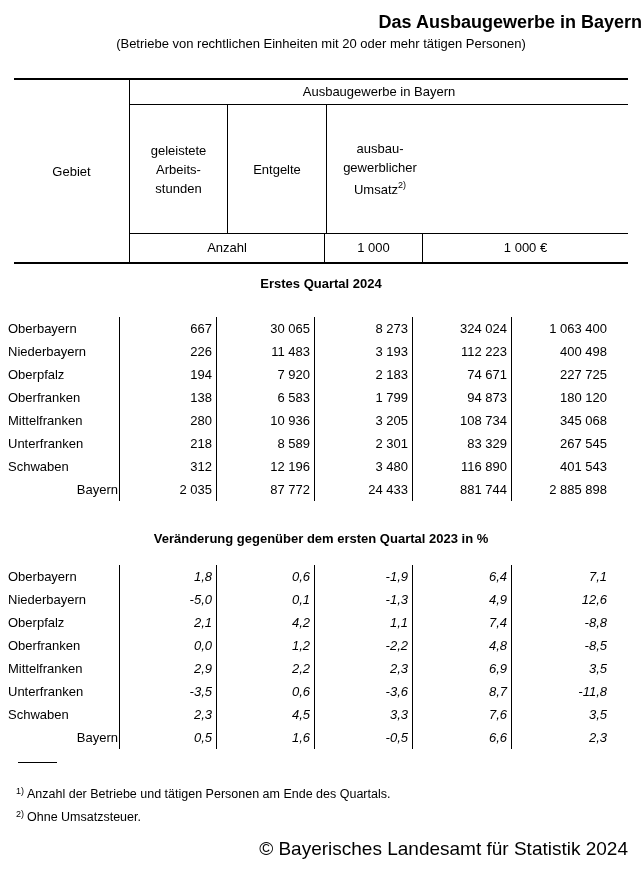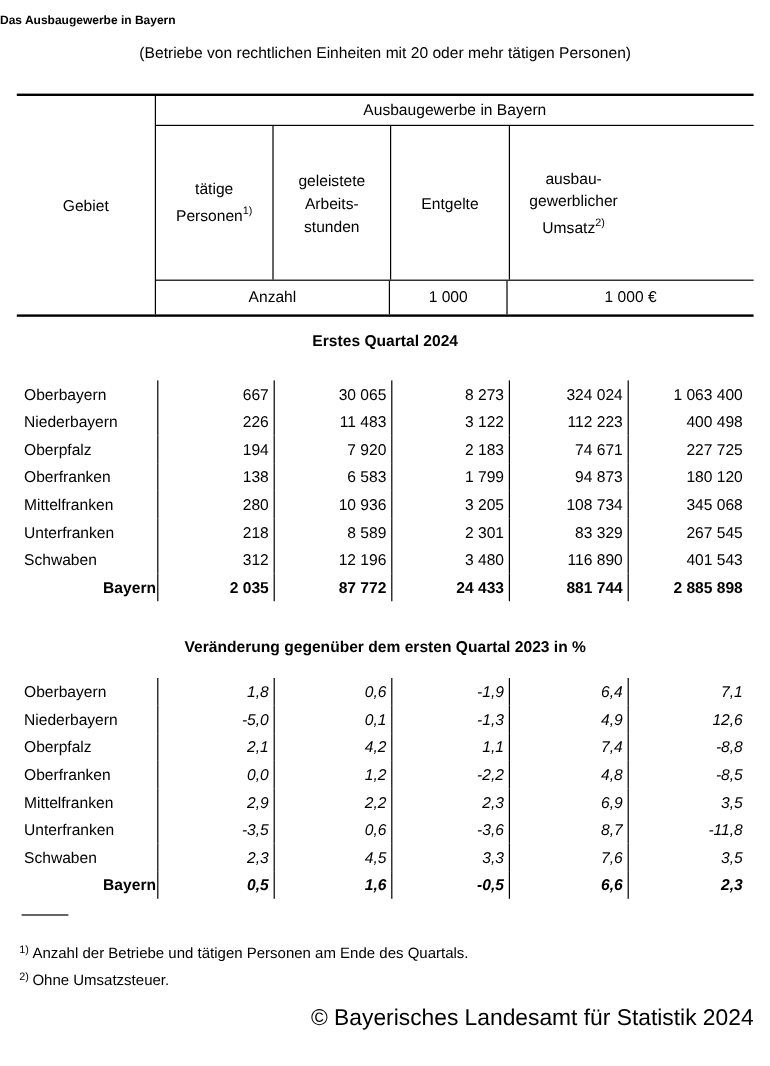--- a/index.html
+++ b/index.html
@@ -2,21 +2,21 @@
 <html><head>
 <meta charset="utf-8">
 <style>
   html,body{margin:0;padding:0;}
   body{
     width:642px;height:888px;background:#ffffff;color:#000;
     font-family:"Liberation Sans",sans-serif;position:relative;overflow:hidden;
   }
   .abs{position:absolute;}
   
-  #page-title{top:12px;left:0;width:642px;text-align:left;font-size:10px;font-weight:bold;}
+  #page-title{top:12px;left:0;width:642px;text-align:right;font-size:18px;font-weight:bold;}
   #page-subtitle{top:36px;left:0;width:642px;text-align:center;font-size:13px;}
   
   #table-header{left:14px;top:78px;width:614px;border-top:2px solid #000;border-bottom:2px solid #000;display:flex;}
   .gebiet-cell{width:116px;box-sizing:border-box;border-right:1px solid #000;display:flex;align-items:center;justify-content:center;font-size:13px;}
   .header-right{width:498px;}
   .group-row{height:24px;line-height:24px;border-bottom:1px solid #000;text-align:center;font-size:13px;}
   .colheads{display:flex;height:128px;border-bottom:1px solid #000;}
   .colhead{box-sizing:border-box;border-right:1px solid #000;display:flex;flex-direction:column;align-items:center;justify-content:center;text-align:center;font-size:13px;line-height:19px;}
   .colhead.c1{width:97px;}
   .colhead.c2{width:98px;}
@@ -27,33 +27,33 @@
   .unit{box-sizing:border-box;}
   .unit.u1{width:195px;border-right:1px solid #000;}
   .unit.u2{width:98px;border-right:1px solid #000;}
   .unit.u3{width:205px;}
   sup.hsup{font-size:9px;position:relative;top:-1px;}
   
   .section-title{left:0;width:642px;text-align:center;font-weight:bold;font-size:13px;}
   #section1-title{top:276px;}
   #section2-title{top:531px;}
   
-  .grid{left:16px;width:614px;}
+  .grid{left:4px;width:614px;}
   #grid1{top:317px;}
   #grid2{top:565px;}
   .row{display:flex;height:23px;line-height:23px;font-size:13px;}
   .cell{box-sizing:border-box;overflow:hidden;white-space:nowrap;}
   .cell.label{width:116px;border-right:1px solid #000;padding-left:4px;text-align:left;}
   .cell.num{text-align:right;border-right:1px solid #000;padding-right:4px;}
   .cell.n1{width:97px;}
   .cell.n2{width:98px;}
   .cell.n3{width:98px;}
   .cell.n4{width:99px;}
   .cell.n5{width:106px;border-right:none;padding-right:11px;}
-  .row.total{font-weight:bold;}
+  .row.total{font-weight:normal;}
   .row.total .cell.label{text-align:right;padding-right:1px;padding-left:0;}
   #grid2 .cell.num{font-style:italic;}
   
   #footnote-rule{left:18px;top:762px;width:39px;border-top:1px solid #000;height:0;}
   .footnote{left:16px;width:600px;font-size:12.5px;}
   #footnote-1{top:787px;}
   #footnote-2{top:810px;}
   .fnsup{font-size:9px;position:relative;top:-4px;}
   .fntext{margin-left:3px;}
   #copyright{left:0;top:838px;width:628px;text-align:right;font-size:19px;}
@@ -62,24 +62,20 @@
 <body>
 
 <div class="abs" id="page-title">Das Ausbaugewerbe in Bayern</div>
 <div class="abs" id="page-subtitle">(Betriebe von rechtlichen Einheiten mit 20 oder mehr tätigen Personen)</div>
 
 <div class="abs" id="table-header">
   <div class="gebiet-cell">Gebiet</div>
   <div class="header-right">
     <div class="group-row">Ausbaugewerbe in Bayern</div>
     <div class="colheads">
-      <div class="colhead c2">
-        <div><span>tätige</span></div>
-        <div><span>Personen</span><sup class="hsup">1)</sup></div>
-      </div>
       <div class="colhead c3">
         <div><span>geleistete</span></div>
         <div><span>Arbeits-</span></div>
         <div><span>stunden</span></div>
       </div>
       <div class="colhead c4">
         <div><span>Entgelte</span></div>
       </div>
       <div class="colhead c5">
         <div><span>ausbau-</span></div>
@@ -104,21 +100,21 @@
       <div class="cell num n1">667</div>
       <div class="cell num n2">30 065</div>
       <div class="cell num n3">8 273</div>
       <div class="cell num n4">324 024</div>
       <div class="cell num n5">1 063 400</div>
     </div>
     <div class="row">
       <div class="cell label">Niederbayern</div>
       <div class="cell num n1">226</div>
       <div class="cell num n2">11 483</div>
-      <div class="cell num n3">3 122</div>
+      <div class="cell num n3">3 193</div>
       <div class="cell num n4">112 223</div>
       <div class="cell num n5">400 498</div>
     </div>
     <div class="row">
       <div class="cell label">Oberpfalz</div>
       <div class="cell num n1">194</div>
       <div class="cell num n2">7 920</div>
       <div class="cell num n3">2 183</div>
       <div class="cell num n4">74 671</div>
       <div class="cell num n5">227 725</div>

